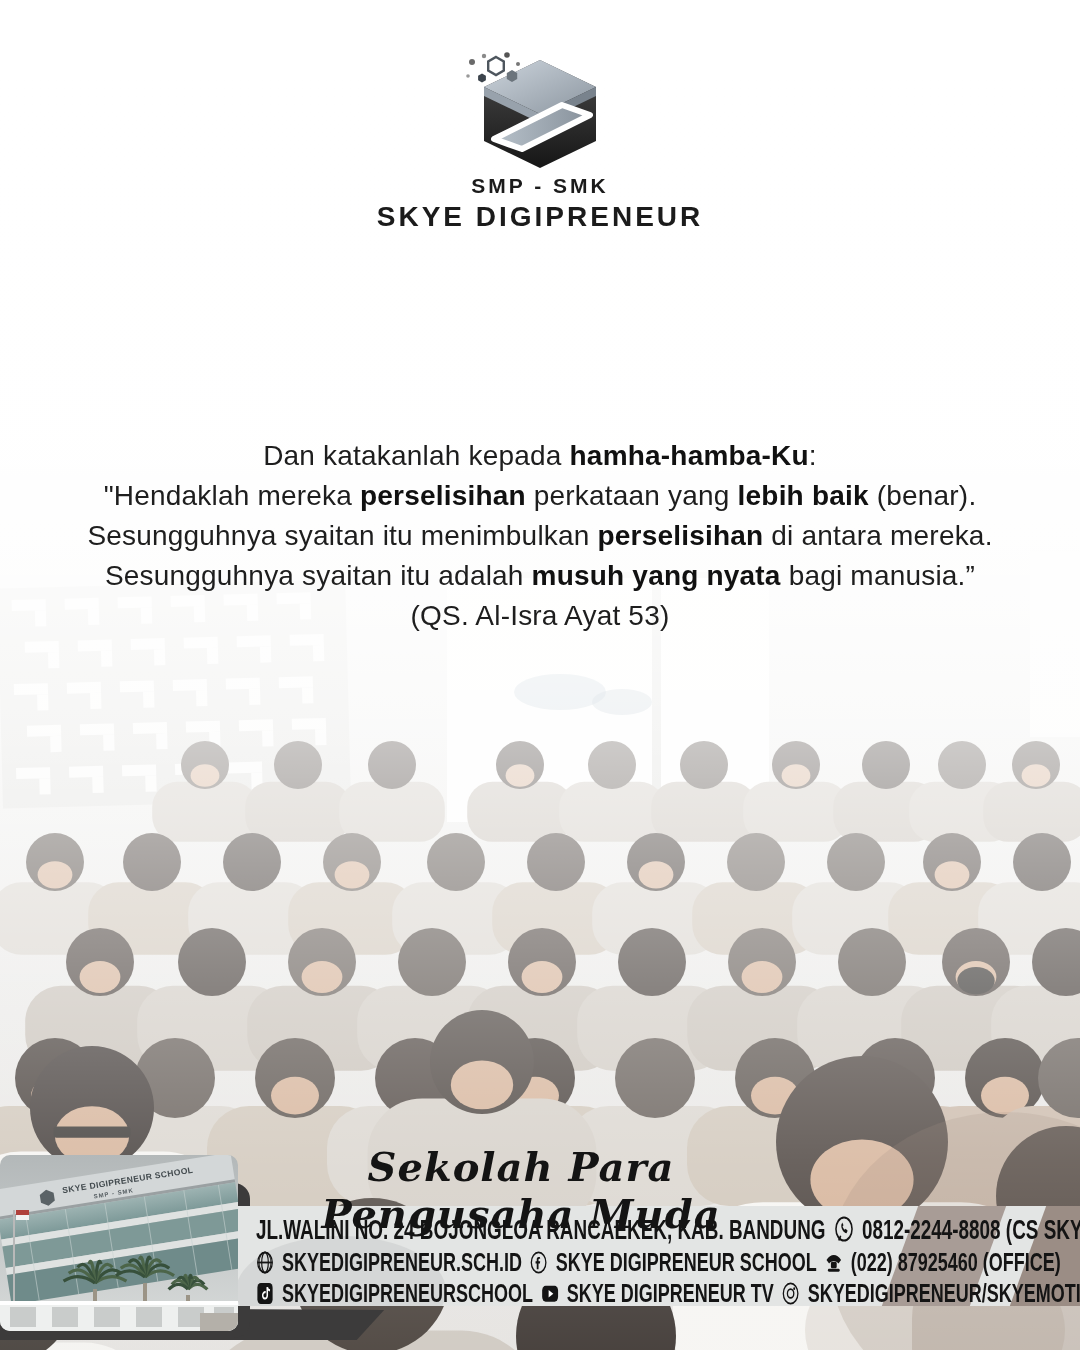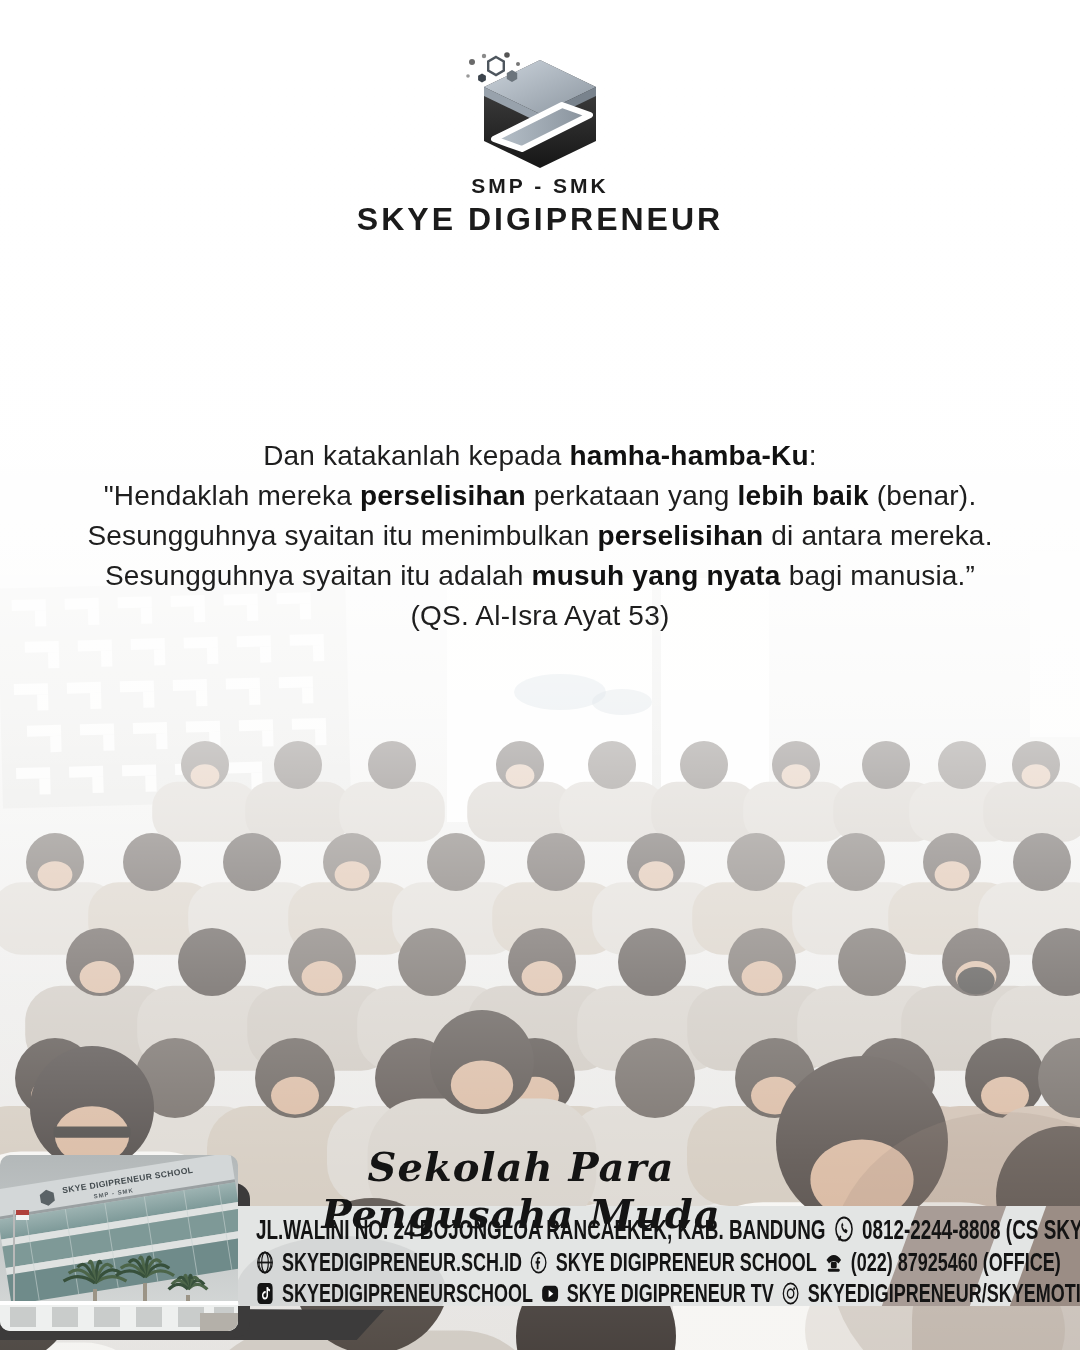--- a/index.html
+++ b/index.html
@@ -5,21 +5,21 @@
   html,body{margin:0;padding:0;background:#ffffff;}
   .canvas{position:relative;width:1080px;height:1350px;overflow:hidden;background:#fef9c3;
           font-family:"Liberation Sans",sans-serif;}
   .canvas svg{display:block;}
   #bg{position:absolute;left:0;top:0;z-index:0;}
 
   
   .logo-block{position:absolute;left:0;right:0;top:52px;text-align:center;z-index:2;}
   .logo-cube{margin:0 auto;}
   .logo-line1{font-weight:700;font-size:21px;letter-spacing:3px;color:#1b1b1b;margin-top:2px;}
-  .logo-line2{font-weight:700;font-size:32px;letter-spacing:3px;color:#1b1b1b;margin-top:3px;}
+  .logo-line2{font-weight:700;font-size:28px;letter-spacing:3px;color:#1b1b1b;margin-top:3px;}
 
   
   .arabic{position:absolute;left:40px;width:1000px;top:262px;z-index:2;
           direction:rtl;text-align:center;font-family:"DejaVu Sans",sans-serif;
           font-weight:700;font-size:40px;line-height:62px;color:#0d0d0d;}
   .trans{position:absolute;left:40px;width:1000px;top:436px;z-index:2;text-align:center;
          font-size:28px;line-height:40px;color:#1e1e1e;letter-spacing:.2px;}
   .trans .b{font-weight:700;color:#111;text-align:center;}
 
   

